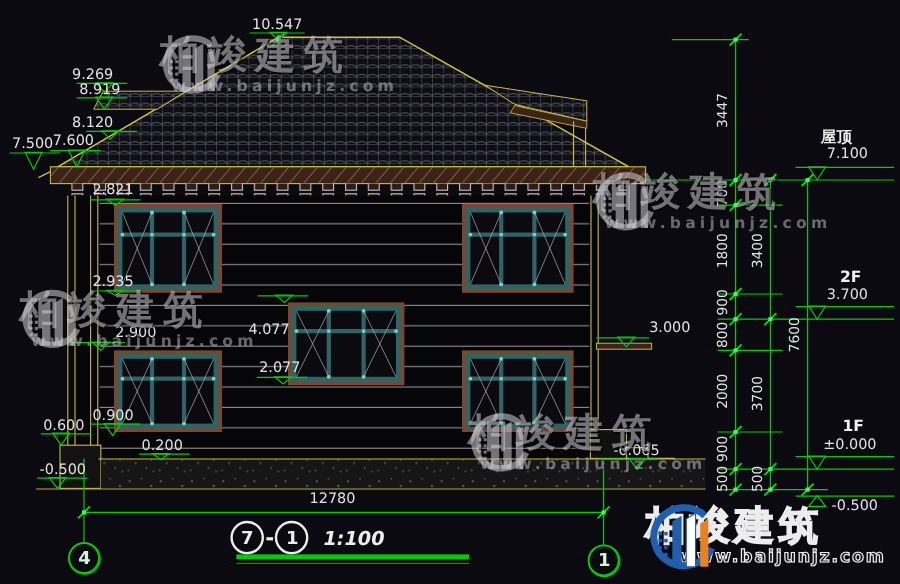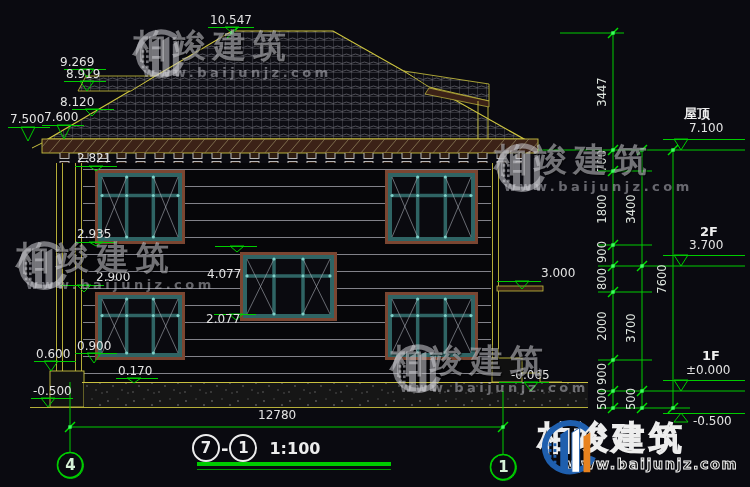--- a/index.html
+++ b/index.html
@@ -25,21 +25,21 @@
   .logo-brand{font-size:33px;font-weight:bold;letter-spacing:4px;line-height:36px;color:#1b1b1b;
               -webkit-text-stroke:1.3px #ededed;}
   .logo-url{font-size:14.5px;font-weight:bold;letter-spacing:1.5px;margin-top:0;color:#141414;
             -webkit-text-stroke:1px #ededed;padding-left:28px;}
   
   .titleblock{position:absolute;left:192px;top:434px;display:flex;align-items:center;z-index:6;}
   .tb-circle{display:inline-block;width:24px;height:24px;border:2px solid #ececec;border-radius:50%;
              color:#ececec;font-size:15px;font-weight:bold;text-align:center;line-height:24px;}
   .tb-dash{color:#ececec;font-size:18px;font-weight:bold;margin:0 1px;}
   .tb-title{color:#f2f2f2;font-size:26px;font-weight:bold;letter-spacing:2px;margin-left:3px;}
-  .tb-scale{color:#ececec;font-size:16px;font-weight:bold;margin-left:12px;}
+  .tb-scale{color:#ececec;font-size:16px;font-weight:bold;margin-left:12px;font-style:italic;}
   .tb-underline{position:absolute;left:197px;top:462px;width:194px;height:4px;background:#00cc00;z-index:6;}
   .tb-underline2{position:absolute;left:197px;top:469px;width:194px;height:1px;background:#009900;z-index:6;}
 </style>
 </head>
 <body>
 
 <div class="stage">
 
 <svg width="750" height="487" viewBox="0 0 750 487">
   <defs>
@@ -362,24 +362,24 @@
 <span class="txt" style="left: 210px; top: 14px;">10.547</span>
     <span class="txt" style="left: 60px; top: 56px;">9.269</span>
     <span class="txt" style="left: 66px; top: 68px;">8.919</span>
     <span class="txt" style="left: 60px; top: 96px;">8.120</span>
     <span class="txt" style="left: 10px; top: 113px;">7.500</span>
     <span class="txt" style="left: 44px; top: 111px; text-align: right;">7.600</span>
     <span class="txt" style="left: 77px; top: 152px;">2.821</span>
     <span class="txt" style="left: 77px; top: 228px;">2.935</span>
     <span class="txt" style="left: 207px; top: 232px; margin-top: 36px;">4.077</span>
     <span class="txt" style="left: 76px; top: 271px; margin-left: 20px;">2.900</span>
-    <span class="txt" style="left: 206px; top: 300px; margin-top: 13px;">2.077</span>
+    <span class="txt" style="left: 216px; top: 300px;">2.077</span>
     <span class="txt" style="left: 77px; top: 340px;">0.900</span>
     <span class="txt" style="left: 36px; top: 348px;">0.600</span>
-    <span class="txt" style="left: 118px; top: 365px;">0.170</span>
+    <span class="txt" style="left: 118px; top: 365px;">0.200</span>
     <span class="txt" style="left: 33px; top: 385px;">-0.500</span>
     <span class="txt" style="left: 500px; top: 267px; margin-left: 41px;">3.000</span>
     <span class="txt" style="left: 511px; top: 369px;">-0.065</span>
     <span class="txt" style="left: 689px; top: 122px;">7.100</span>
     <span class="txt" style="left: 689px; top: 239px;">3.700</span>
     <span class="txt" style="left: 686px; top: 364px;">±0.000</span>
     <span class="txt" style="left: 693px; top: 415px;">-0.500</span>
     <span class="vtxt" style="left: 574px; top: 85px;">3447</span>
     <span class="vtxt" style="left: 574px; top: 154px;">700</span>
     <span class="vtxt" style="left: 574px; top: 202px;">1800</span>

